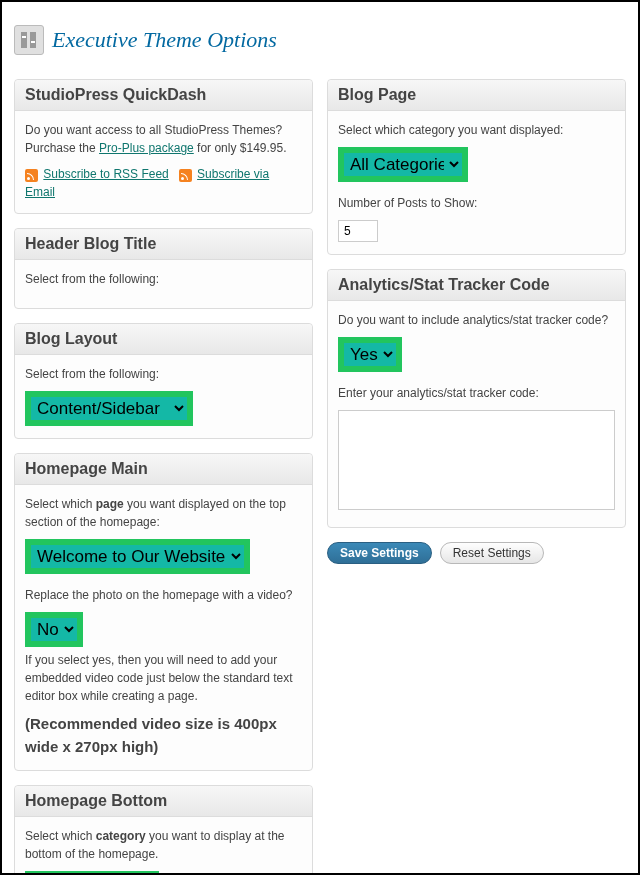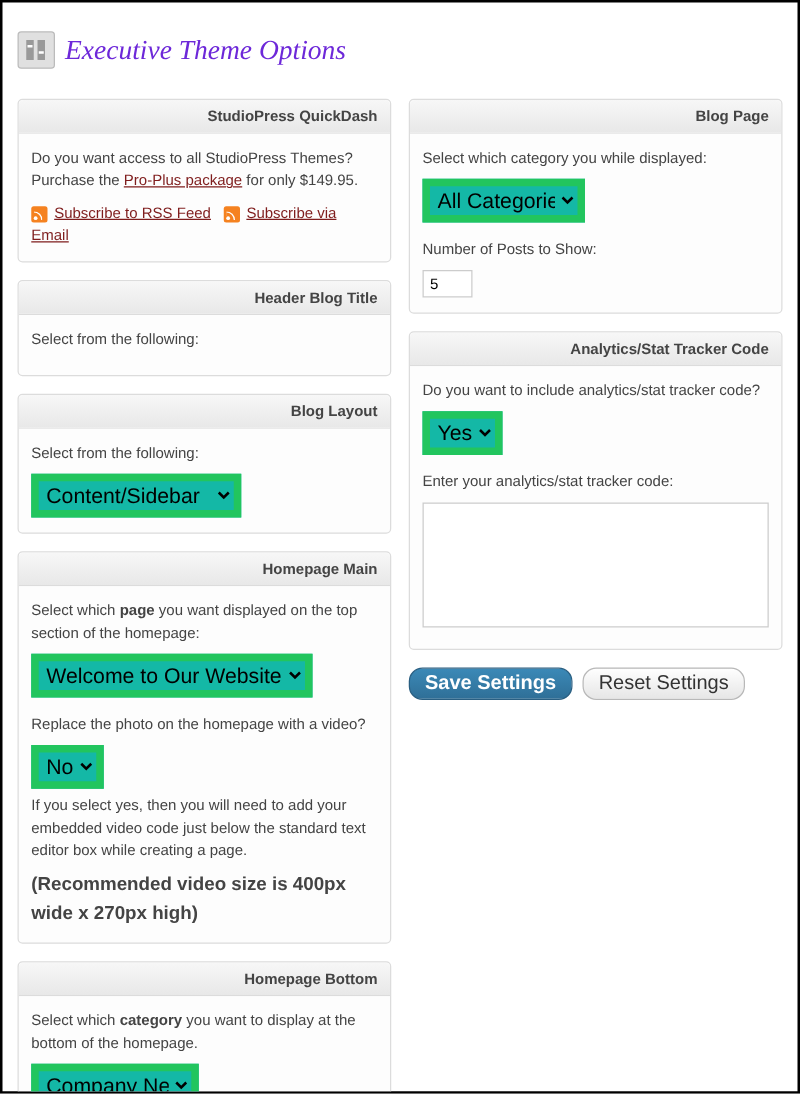--- a/index.html
+++ b/index.html
@@ -32,51 +32,50 @@
   border-radius: 3px;
   display: flex;
   align-items: center;
   justify-content: center;
 }
 .page-title-text {
   font-family: Georgia, "Times New Roman", serif;
   font-style: italic;
   font-size: 22px;
   font-weight: normal;
-  color: #6d28d9;
+  color: #0369a1;
 }
 .cols {
   display: flex;
   gap: 14px;
 }
 .col { flex: 1; min-width: 0; }
 .box {
   border: 1px solid #dcdcdc;
   border-radius: 4px;
   margin-bottom: 14px;
   background: #fdfdfd;
 }
 .box-head {
   background: linear-gradient(#f7f7f7, #e8e8e8);
   border-bottom: 1px solid #dcdcdc;
   border-radius: 4px 4px 0 0;
   padding: 6px 10px;
   font-weight: bold;
   color: #444;
-  font-size: 12px;
-  text-align: right;
+  font-size: 16px;
 }
 .box-body {
   padding: 10px 10px 12px 10px;
   font-size: 12px;
   color: #444;
   line-height: 1.5;
 }
 .box-body p { margin: 0 0 8px 0; }
-a { color: #7f1d1d; }
+a { color: #0f766e; }
 select {
   font-size: 17px;
   border: 6px solid #22c55e;
   background: #14b8a6;
   padding: 1px 2px;
 }
 input[type=text] {
   font-size: 12px;
   border: 1px solid #ccc;
   background: #fff;
@@ -119,21 +118,21 @@
   border-left: none;
   border-bottom: none;
   border-radius: 0 8px 0 0;
 }
 .note { font-size: 15px; }
 .bold { font-weight: bold; }
 .btnrow { display: flex; gap: 8px; }
 .btn {
   border-radius: 11px;
   padding: 3px 12px;
-  font-size: 16px;
+  font-size: 12px;
   cursor: pointer;
   border: 1px solid #888;
 }
 .btn-primary {
   background: linear-gradient(#3b89b7, #2f6f97);
   color: #fff;
   border-color: #2a5f82;
   font-weight: bold;
 }
 .btn-secondary {
@@ -231,21 +230,21 @@
         </div>
       </div>
 
     </div>
 
     <div class="col">
 
       <div class="box">
         <div class="box-head">Blog Page</div>
         <div class="box-body">
-          <p>Select which category you while displayed:</p>
+          <p>Select which category you want displayed:</p>
           <select style="width:130px">
             <option>All Categories</option>
           </select>
           <p style="margin-top:12px">Number of Posts to Show:</p>
           <input type="text" style="width: 40px;" value="5">
         </div>
       </div>
 
       <div class="box">
         <div class="box-head">Analytics/Stat Tracker Code</div>

